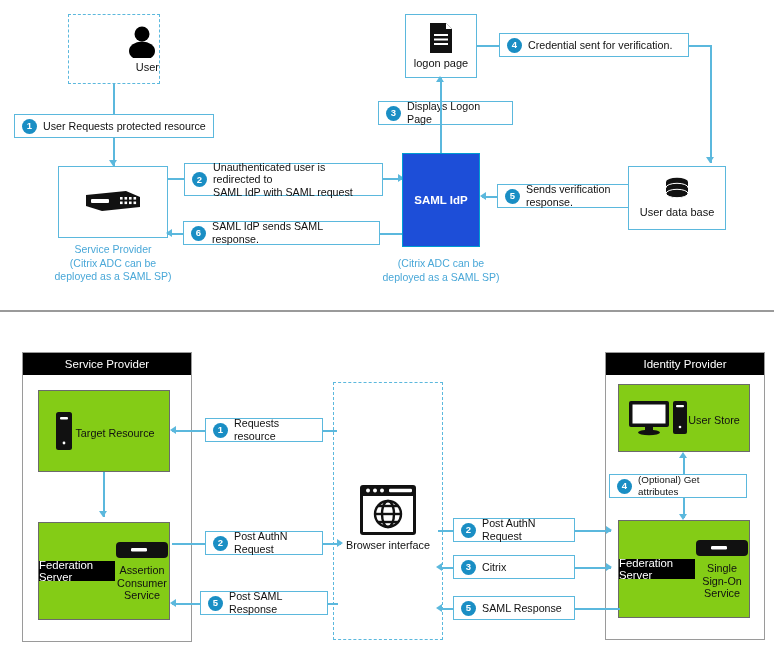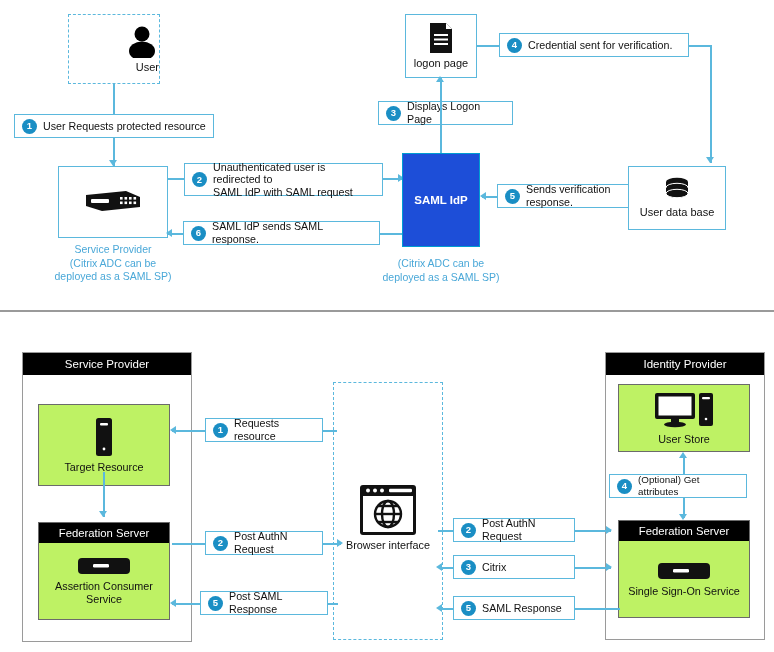--- a/index.html
+++ b/index.html
@@ -55,22 +55,22 @@
 
   
   .divider{background:#9a9a9a;height:2px;}
 
   
   .panel{border:1.5px solid #9a9a9a;background:#fff;}
   .panelhdr{
     background:#000;color:#fff;font-size:11.5px;
     display:flex;align-items:center;justify-content:center;height:22px;
   }
-  .inner{border:1.2px solid #6b6b6b;background:#bef264;
-    display:flex;flex-direction:column;align-items:center;justify-content:center;}
+  .inner{border:1.2px solid #6b6b6b;background:#84cc16;
+    display:flex;align-items:center;justify-content:center;}
   .inner .nlabel{font-size:10.8px;color:#111;text-align:center;line-height:1.18;margin-top:4px;}
   .innerhdr{background:#000;color:#fff;font-size:11.3px;
     display:flex;align-items:center;justify-content:center;height:20px;}
   .dashbox{border:1.5px dashed #5bb8dd;background:#fff;}
 
   svg{display:block;}
 </style>
 </head>
 <body>
 
@@ -205,21 +205,21 @@
   </span>
   <span class="nlabel">User data base</span>
 </div>
 
 <div class="abs divider" style="left:0px;top:310px;width:774px;"></div>
 
 <div class="abs panel" style="left:22px;top:352px;width:170px;height:290px;">
   <div class="panelhdr">Service Provider</div>
 </div>
 
-<div class="abs inner" style="left:38px;top:390px;width:132px;height:82px;margin-top:14px;">
+<div class="abs inner" style="left:38px;top:390px;width:132px;height:82px;">
   <span>
     <svg width="22" height="40" viewBox="0 0 22 40">
       <rect x="3" y="1" width="16" height="38" rx="2.5" fill="#111"></rect>
       <rect x="7" y="6" width="8" height="2.4" rx="1" fill="#fff"></rect>
       <circle cx="11" cy="32" r="1.4" fill="#fff"></circle>
     </svg>
   </span>
   <span class="nlabel">Target Resource</span>
 </div>
 

